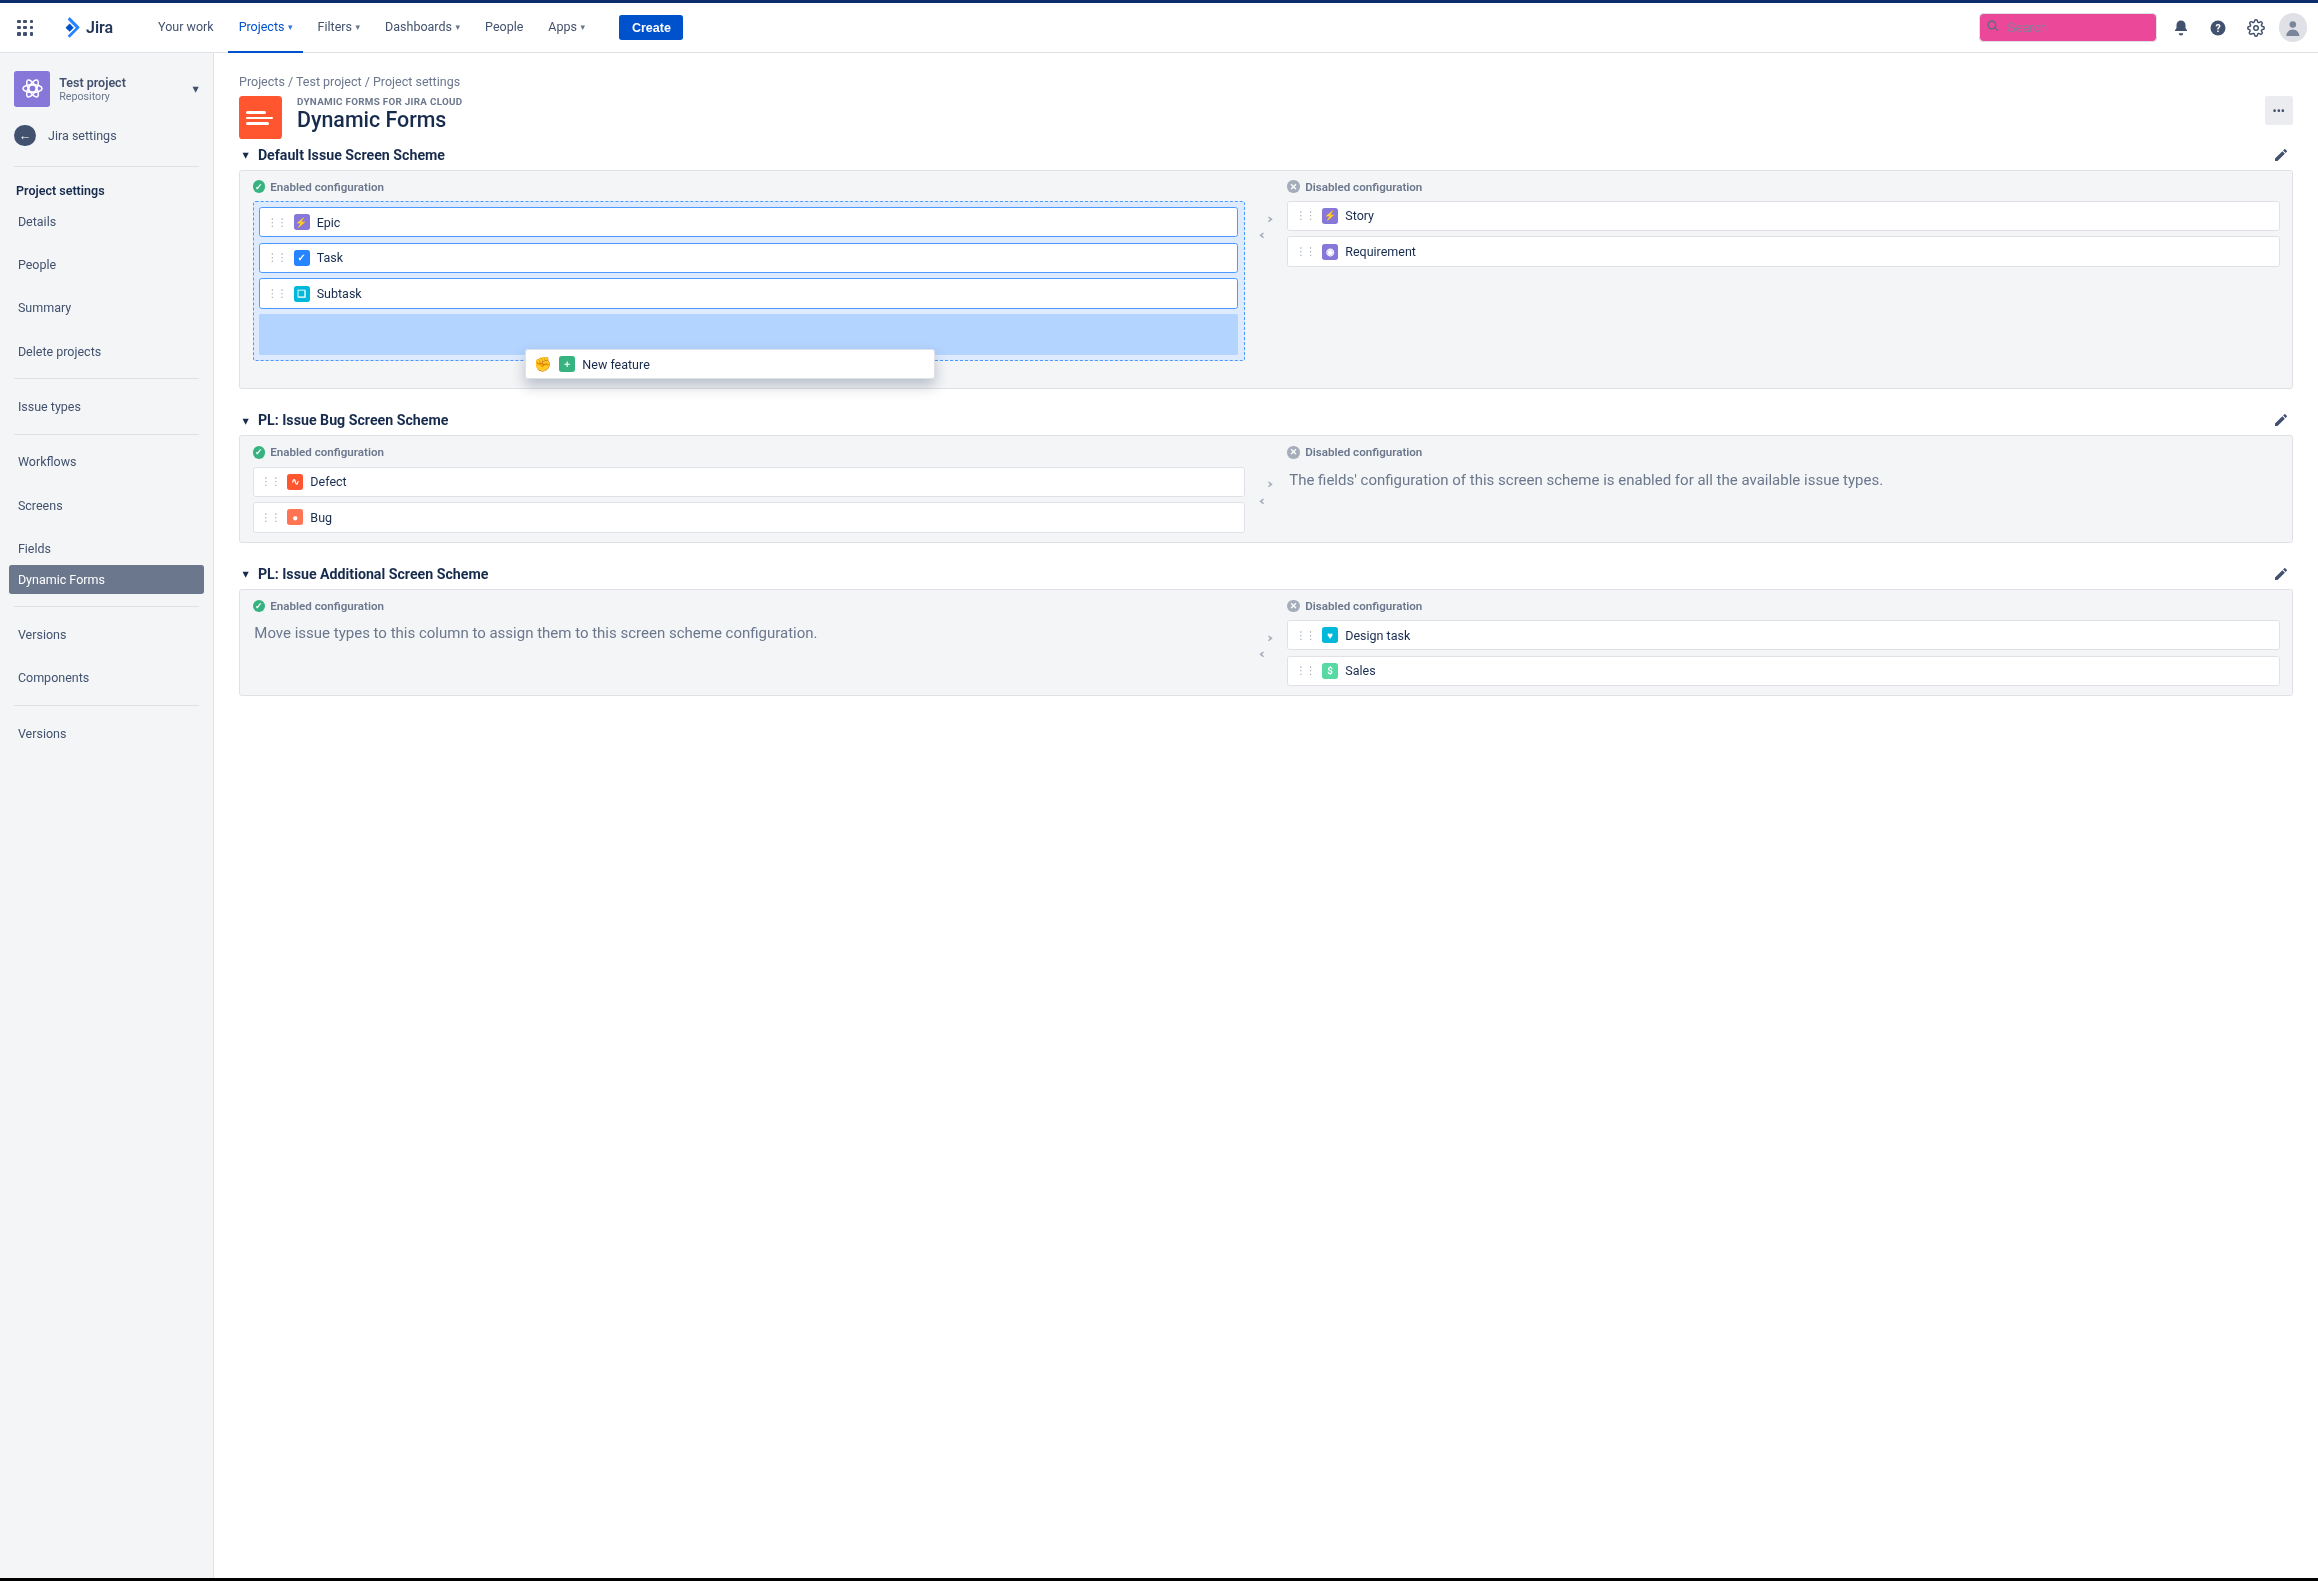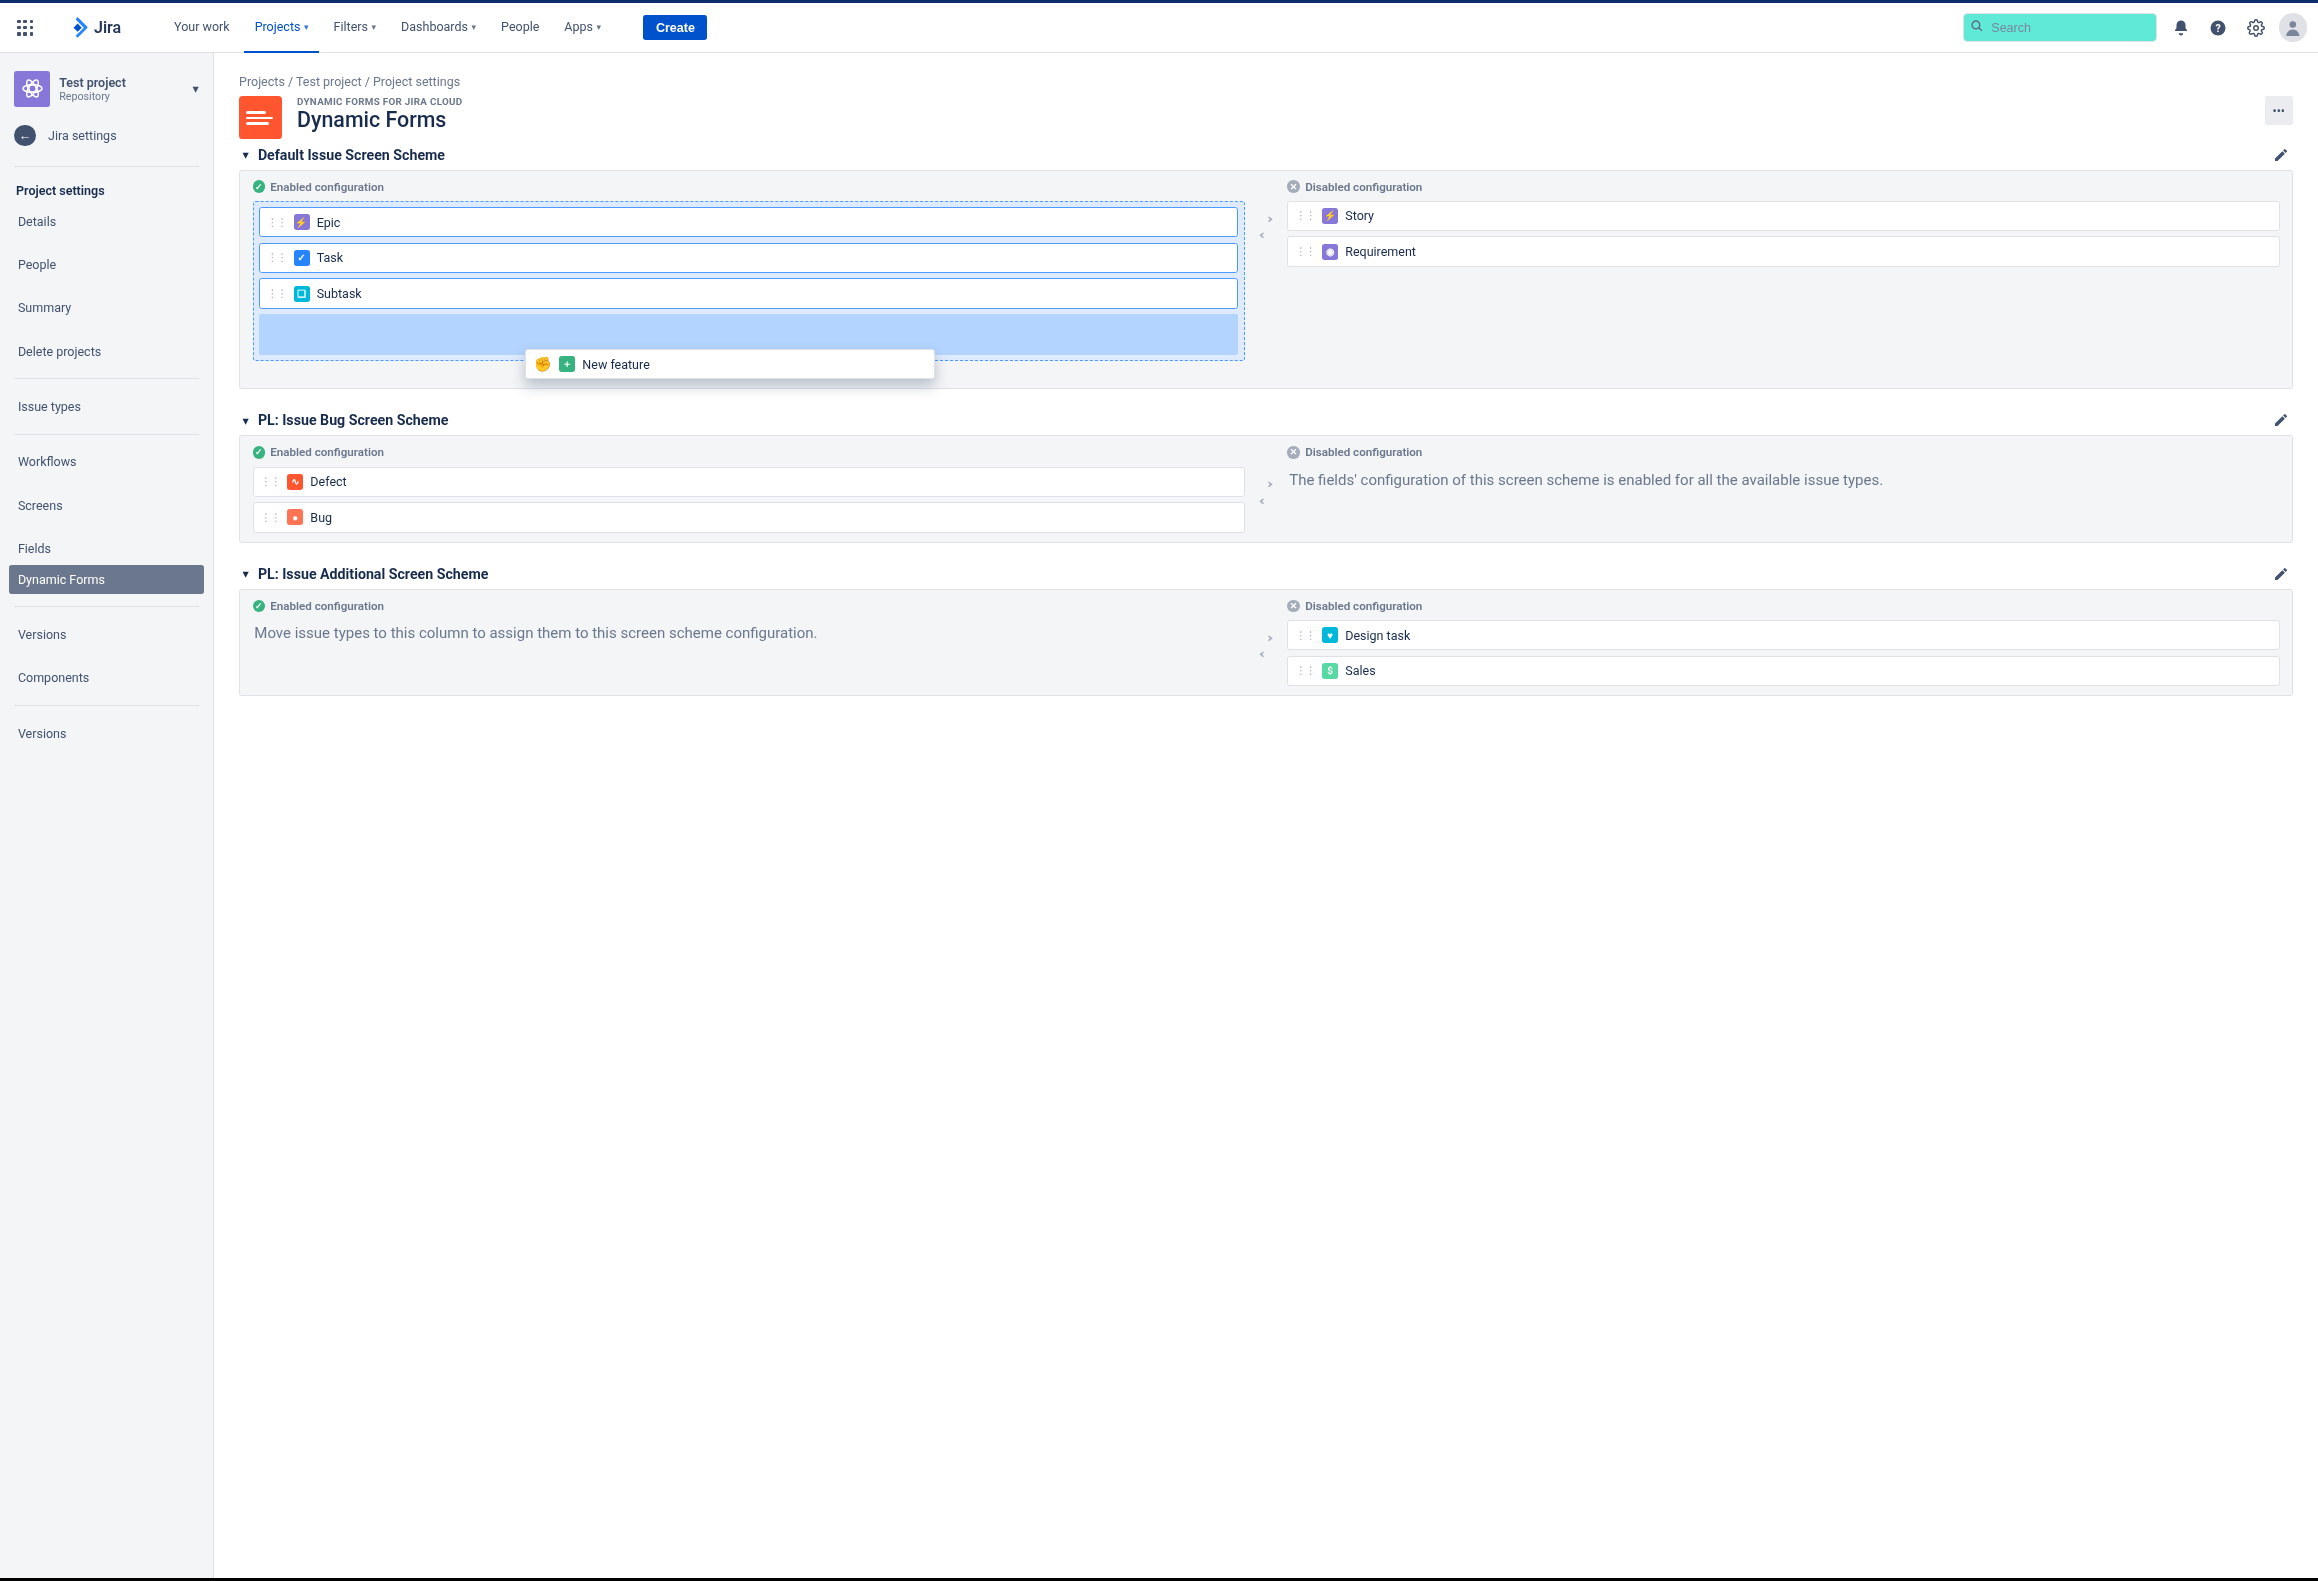--- a/index.html
+++ b/index.html
@@ -12,39 +12,39 @@
     border-top: 3.6px solid #0C2D6B;
   }
 
   
   .topbar {
     display: flex;
     align-items: center;
     height: 50px;
     padding: 0 10.7px;
     border-bottom: 0.9px solid #DFE1E6;
-    gap: 21px;
+    gap: 13px;
   }
   .apps-grid { width:28.5px; height:28.5px; display:flex; align-items:center; justify-content:center; cursor:pointer; border-radius:2.7px; }
   .grid9 { width:16px; height:16px; display:grid; grid-template-columns:repeat(3,3.6px); grid-template-rows:repeat(3,3.6px); gap:2.7px; }
   .grid9 span { background:#42526E; border-radius:0.9px; }
 
   .jira-logo { display:flex; align-items:center; gap:5.3px; color:#253858; font-weight:600; font-size:16px; padding:0 7.1px; margin-right:14.2px; }
   .jira-logo svg { width:21.4px; height:21.4px; }
 
   .navlinks { display:flex; align-items:center; gap:3.6px; }
   .nav-item { padding:0 10.7px; height:50px; display:flex; align-items:center; gap:3.6px; color:#42526E; cursor:pointer; font-weight:400; border-bottom:2.7px solid transparent;justify-content:flex-end; }
   .nav-item.active { color:#0052CC; border-bottom-color:#0052CC; }
   .chev { font-size:9px; opacity:.8; }
 
   .create-btn { margin-left:10.7px; background:#0052CC; color:#fff; border:none; border-radius:2.7px; padding:5.3px 12.5px; font-weight:600; font-size:12.5px; cursor:pointer; }
 
   .topbar-right { margin-left:auto; display:flex; align-items:center; gap:9px; }
   .search-box { position:relative; }
-  .search-box input { width:194px; height:28.5px; padding:3.6px 7.1px 3.6px 27px; border:1.8px solid #DFE1E6; border-radius:4.5px; background:#5eead4; font-size:12.5px; color:#172B4D; }
+  .search-box input { width:178px; height:28.5px; padding:3.6px 7.1px 3.6px 27px; border:1.8px solid #DFE1E6; border-radius:4.5px; background:#ec4899; font-size:12.5px; color:#172B4D; }
   .search-box input::placeholder { color:#7A869A; }
   .search-box .mag { position:absolute; left:7.1px; top:6.2px; color:#5E6C84; }
   .icon-btn { width:28.5px; height:28.5px; display:flex; align-items:center; justify-content:center; color:#42526E; cursor:pointer; border-radius:50%; }
   .avatar { width:28.5px; height:28.5px; border-radius:50%; background:#DFE1E6; display:flex; align-items:center; justify-content:center; }
 
   
   .layout { display:flex; height: calc(100% - 53px); }
   .sidebar { width:214px; background:#F4F5F7; border-right:0.9px solid #DFE1E6; padding:14.2px 7.1px; overflow-y:auto; }
   .content { flex:1; padding:21.4px 25px; overflow-y:auto; }
 

